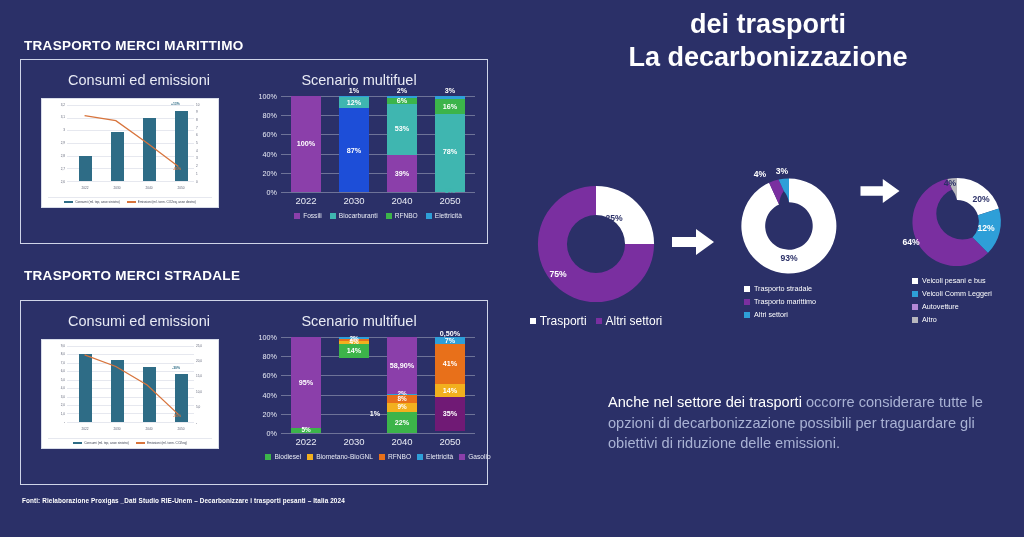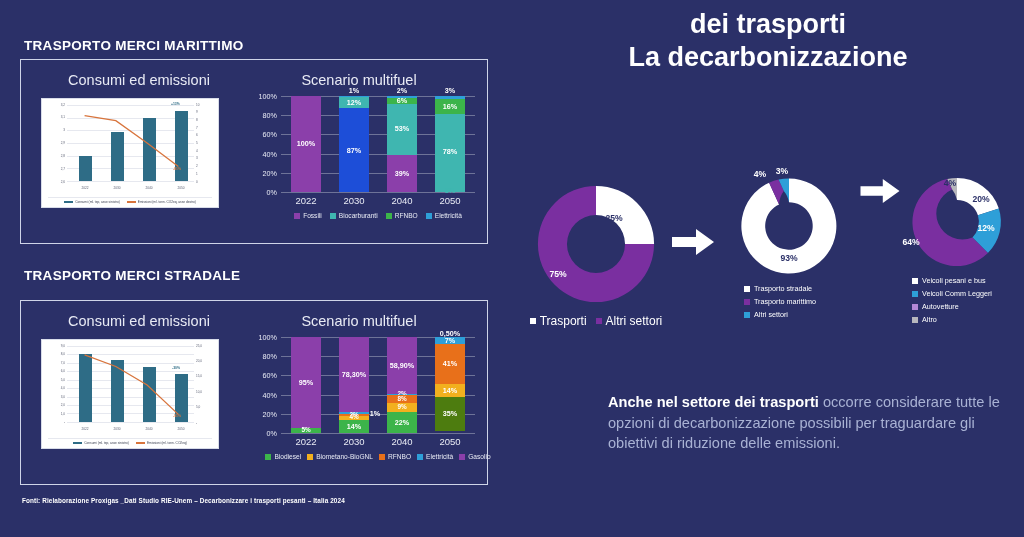--- a/index.html
+++ b/index.html
@@ -153,21 +153,21 @@
   .lg .bx { width: 6px; height: 6px; display: inline-block; }
   .lg .tx { font-size: 12px; color: #ffffff; white-space: nowrap; }
   .lg .tx.small { font-size: 7.2px; }
 
   .arrow { position: absolute; }
 
   .body-text {
     position: absolute; left: 608px; top: 392px; width: 400px;
     font-size: 14.6px; line-height: 1.42; color: #a9b2d4;
   }
-  .body-text b { color: #ffffff; font-weight: bold; }
+  .body-text b { color: #ffffff; font-weight: normal; }
 </style>
 </head>
 <body>
 
 <div class="slide">
 
   <div class="left-col">
 
     <div class="section-title" id="st-mar">TRASPORTO MERCI MARITTIMO</div>
 
@@ -378,41 +378,40 @@
             <div class="gl" style="top:60%"></div>
           <div class="gl" style="top:80%"></div>
             <div class="gl" style="top:100%"></div>
 
           <div class="stack-col" style="left:10px">
             <div class="seg" style="height:95%;background:#8b3faa">95%</div>
             <div class="seg tiny" style="height:5%;background:#3cb44a">5%</div>
           </div>
 
           <div class="stack-col" style="left:58px">
-            <div class="seg" style="height:78.3%;background:#8b3faa">78,30%</div>
             <div class="seg tiny" style="height:1.7%;background:#2e9fd8"></div>
             <div class="seg tiny" style="height:2%;background:#e8701a">2%</div>
             <div class="seg tiny" style="height:4%;background:#f2b01e">4%</div>
             <div class="seg" style="height:14%;background:#3cb44a">14%</div>
           </div>
 
           <div class="stack-col" style="left:106px">
             <div class="seg" style="height:58.9%;background:#8b3faa">58,90%</div>
             <div class="seg tiny" style="height:2%;background:#2e9fd8">2%</div>
             <div class="seg tiny" style="height:8%;background:#e8701a">8%</div>
             <div class="seg tiny" style="height:9%;background:#f2b01e">9%</div>
             <div class="seg" style="height:22%;background:#3cb44a">22%</div>
           </div>
 
           <div class="stack-col" style="left:154px">
             <div class="seg tiny" style="height:0.5%;background:#8b3faa"></div>
             <div class="seg" style="height:7%;background:#2e9fd8">7%</div>
             <div class="seg" style="height:41%;background:#e8701a">41%</div>
             <div class="seg" style="height:14%;background:#f2b01e">14%</div>
-            <div class="seg" style="height:35%;background:#4d7c0f">35%</div>
+            <div class="seg" style="height:35%;background:#701a75">35%</div>
           </div>
 
           <div class="outlab" style="left:94px; top:72px">1%</div>
           <div class="outlab" style="left:169px;top:-8px">0,50%</div>
         </div>
         <div class="stack-xlabels">
           <div style="left:25px">2022</div>
           <div style="left:73px">2030</div>
           <div style="left:121px">2040</div>
           <div style="left:169px">2050</div>

